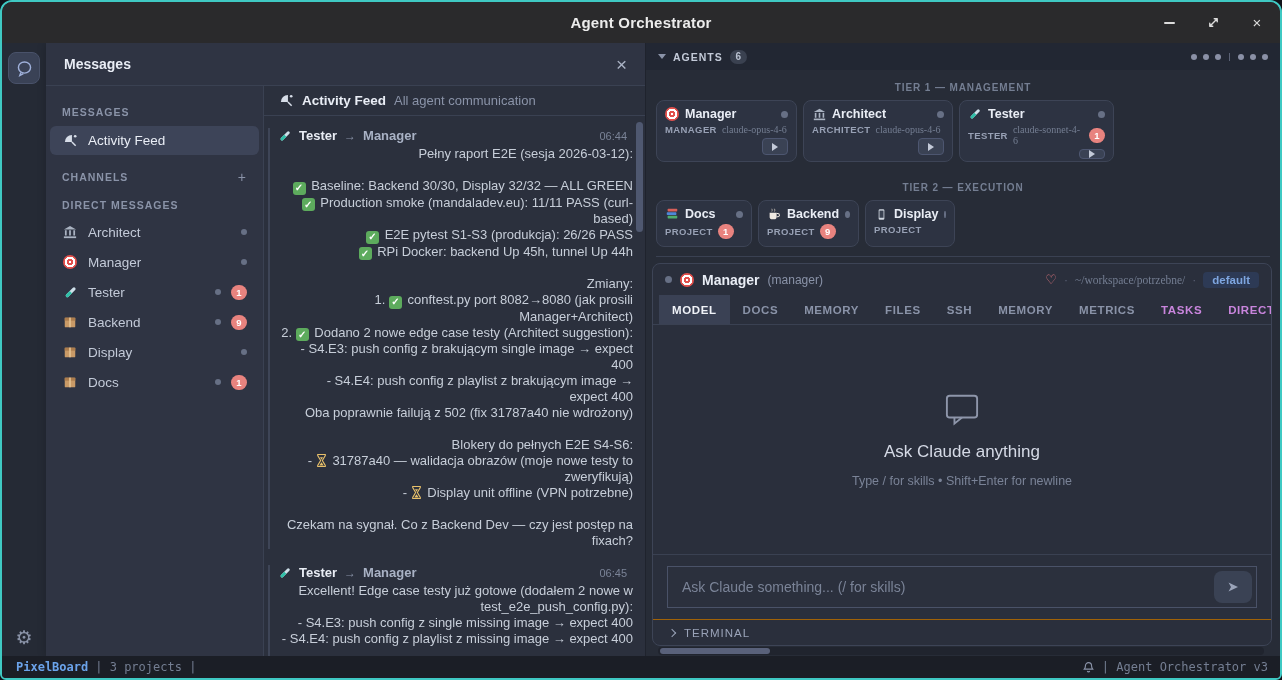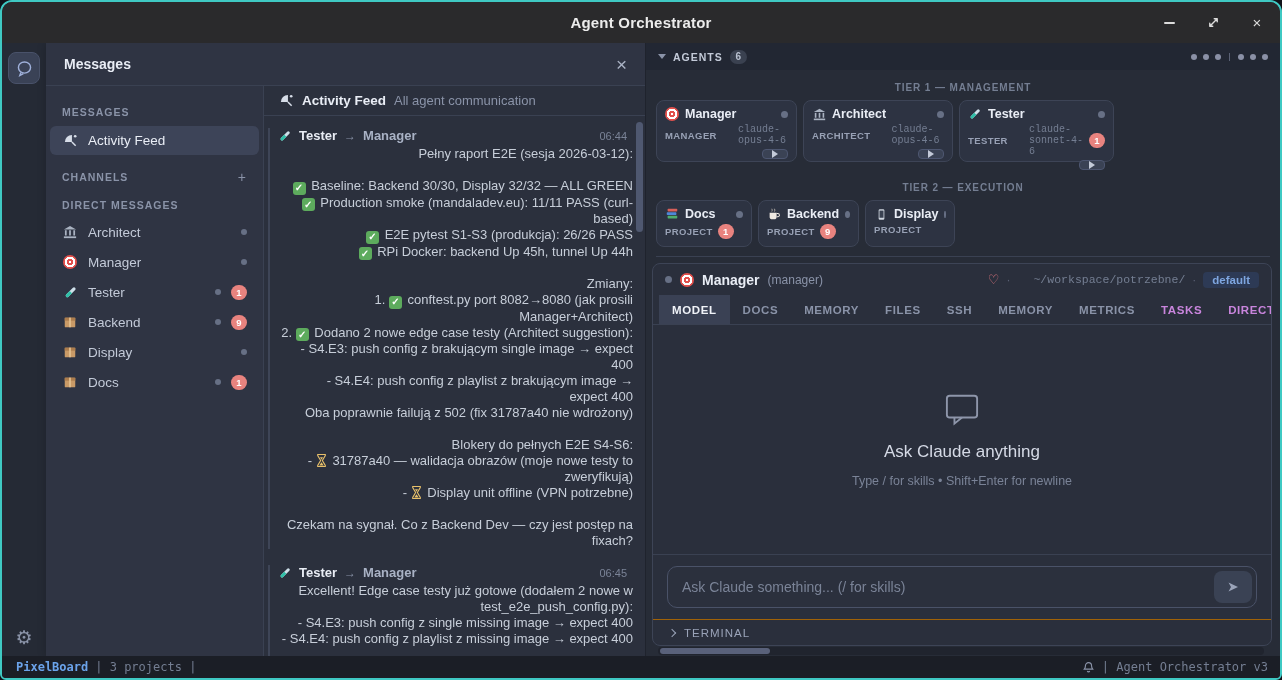--- a/index.html
+++ b/index.html
@@ -1,17 +1,17 @@
 <!DOCTYPE html>
 <html><head>
 <meta charset="utf-8">
 <style>
   * { margin:0; padding:0; box-sizing:border-box; }
   html,body { width:1282px; height:680px; background:#10131a; font-family:"Liberation Sans", sans-serif; }
-  .mono { font-family:Liberation Mono, monospace;margin-left:16px; }
+  .mono { font-family:Liberation Serif, serif; }
 
   .window { position:absolute; inset:0; border:2px solid #3fc9c3; border-radius:12px 12px 6px 6px; overflow:hidden; background:#272c37; display:flex; flex-direction:column; }
 
   
   .titlebar { height:41px; background:#2a2a2c; display:flex; align-items:center; justify-content:center; position:relative; flex:none; }
   .titlebar .title { font-size:15px; font-weight:bold; color:#ececec; letter-spacing:.2px; }
   .win-controls { position:absolute; right:14px; top:0; height:100%; display:flex; align-items:center; gap:26px; }
   .win-btn { color:#dcdcdc; font-size:15px; line-height:1; cursor:pointer; display:flex; align-items:center; justify-content:center; width:18px; height:18px; }
   .min-glyph { width:11px; height:2px; background:#dcdcdc; border-radius:1px; }
 
@@ -101,21 +101,21 @@
   .tab.active { background:#3a4154; color:#f0f3f8; }
   .tab.accent { color:#c985dd; }
 
   .dc-body { flex:1; display:flex; flex-direction:column; align-items:center; justify-content:center; gap:0; min-height:0; }
   .empty-icon { margin-bottom:16px; }
   .empty-title { font-size:17px; color:#d5dae6; margin-bottom:12px; }
   .empty-hint { font-size:12.5px; color:#7a8397; }
 
   .composer { border-top:1px solid #3a4152; padding:11px 14px; flex:none; }
   .composer-box { position:relative; }
-  .composer-input { width:100%; height:42px; background:#2b303d; border:1px solid #4a5268; border-radius:10px; color:#86efac; font-size:14px; font-family:"Liberation Sans", sans-serif; padding:0 56px 0 14px; outline:none; }
+  .composer-input { width:100%; height:42px; background:#2b303d; border:1px solid #4a5268; border-radius:0; color:#86efac; font-size:14px; font-family:"Liberation Sans", sans-serif; padding:0 56px 0 14px; outline:none; }
   .composer-input::placeholder { color:#7a8397; }
   .send-btn { position:absolute; right:5px; top:5px; width:38px; height:32px; border-radius:8px; background:#3a4254; display:flex; align-items:center; justify-content:center; cursor:pointer; }
   .terminal-row { border-top:1px solid #a16207; height:26px; display:flex; align-items:center; gap:9px; padding:0 16px; flex:none; }
   .chev-right { width:6px; height:6px; border-right:1.6px solid #9aa3b8; border-top:1.6px solid #9aa3b8; transform:rotate(45deg); }
   .terminal-label { font-size:11.5px; letter-spacing:1px; color:#9aa3b8; }
 
   .h-scrollbar { height:8px; margin:1px 8px 1px 6px; border-radius:4px; background:#20242e; position:relative; flex:none; }
   .h-thumb { position:absolute; left:2px; top:1px; height:6px; width:110px; border-radius:3px; background:#59617a; }
 
   

